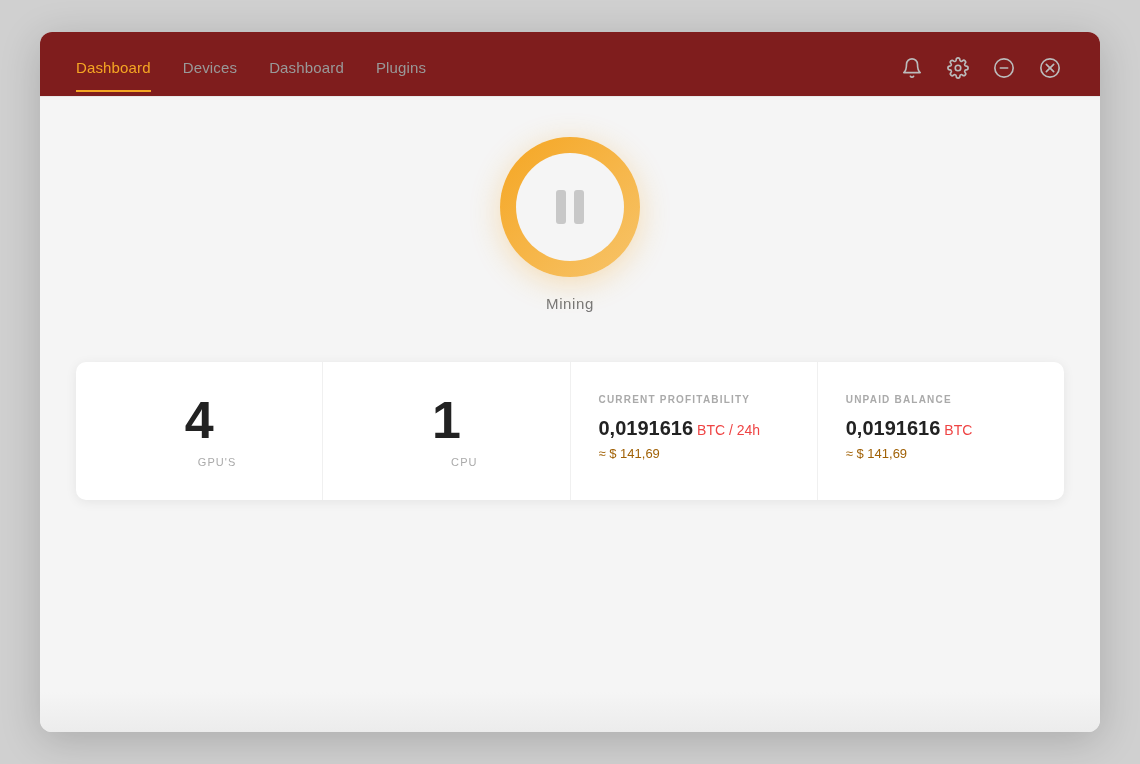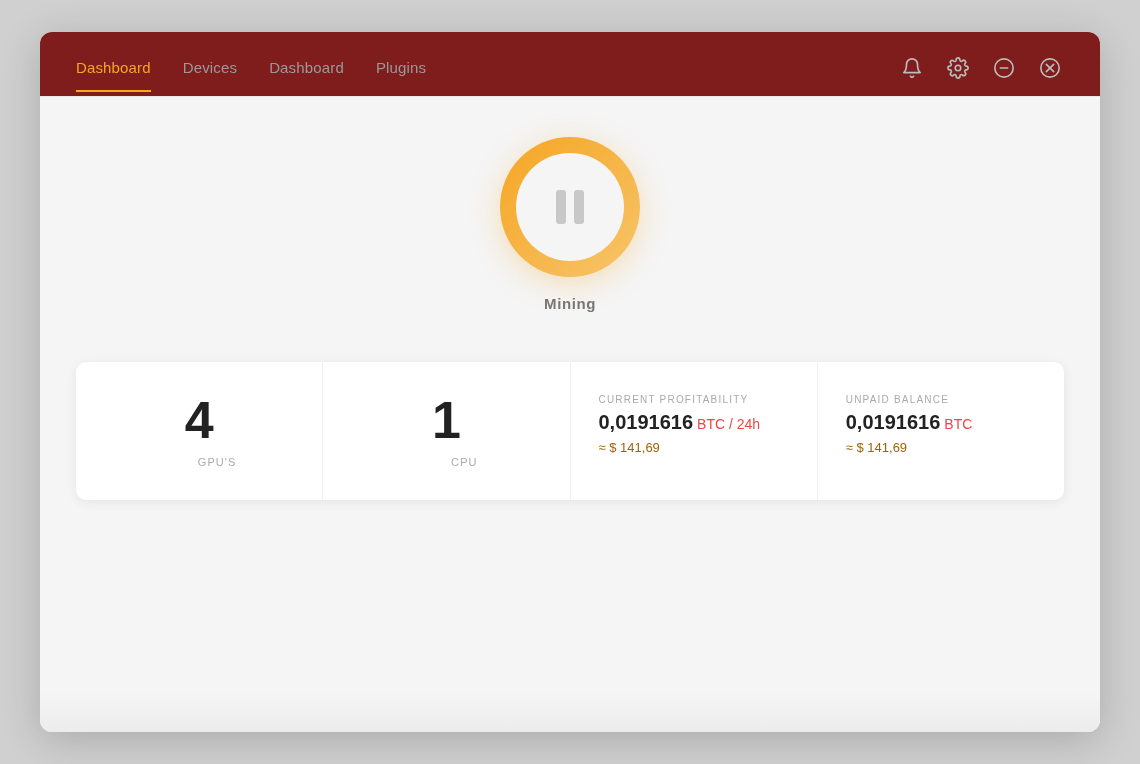--- a/index.html
+++ b/index.html
@@ -136,21 +136,21 @@
       width: 10px;
       height: 34px;
       background: #c8c8c8;
       border-radius: 3px;
     }
 
     .mining-label {
       margin-top: 18px;
       font-size: 15px;
       color: #777;
-      font-weight: 700;
+      font-weight: 400;
       letter-spacing: 0.04em;
     }
 
     
     .stats-row {
       display: flex;
       width: 100%;
       background: #fff;
       border-radius: 10px;
       box-shadow: 0 2px 12px rgba(0,0,0,0.07);
@@ -189,22 +189,22 @@
       text-transform: uppercase;
       font-weight: 500;
       margin-left: 36px;
     }
 
     .stat-title {
       font-size: 10px;
       color: #aaa;
       letter-spacing: 0.12em;
       text-transform: uppercase;
-      font-weight: 400;
-      margin-bottom: 6px;
+      font-weight: 700;
+      margin-bottom: 12px;
     }
 
     .stat-value-large {
       font-size: 20px;
       font-weight: 700;
       color: #222;
       margin-bottom: 6px;
     }
 
     .stat-value-unit {

